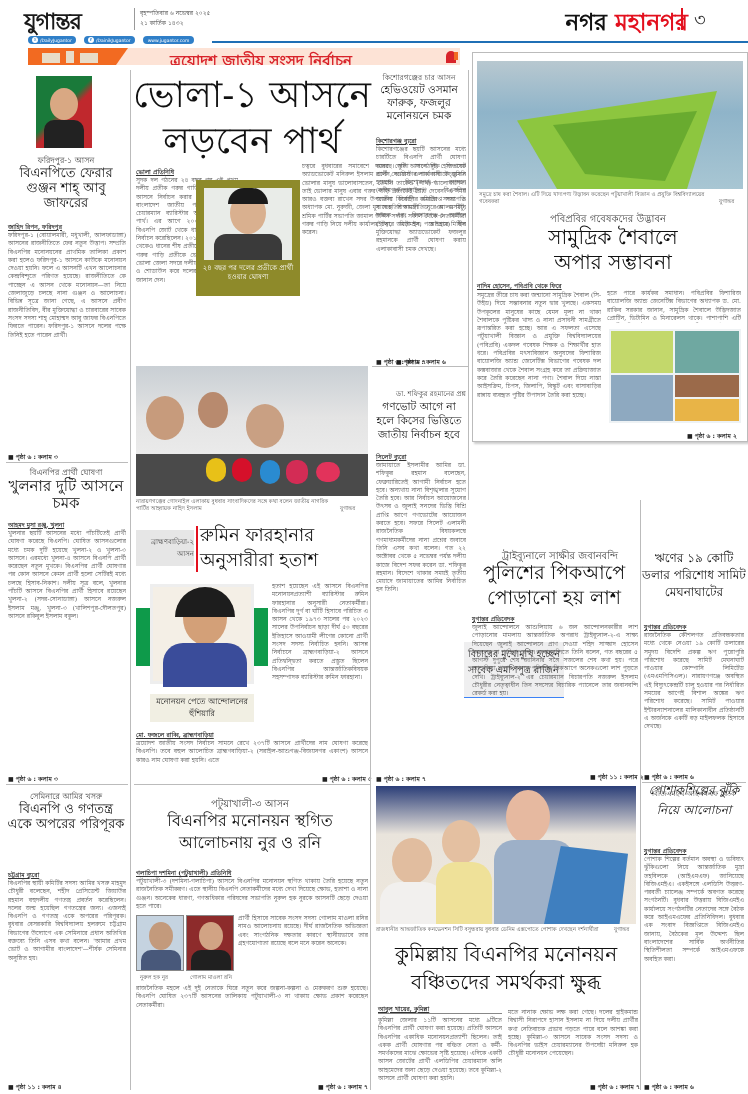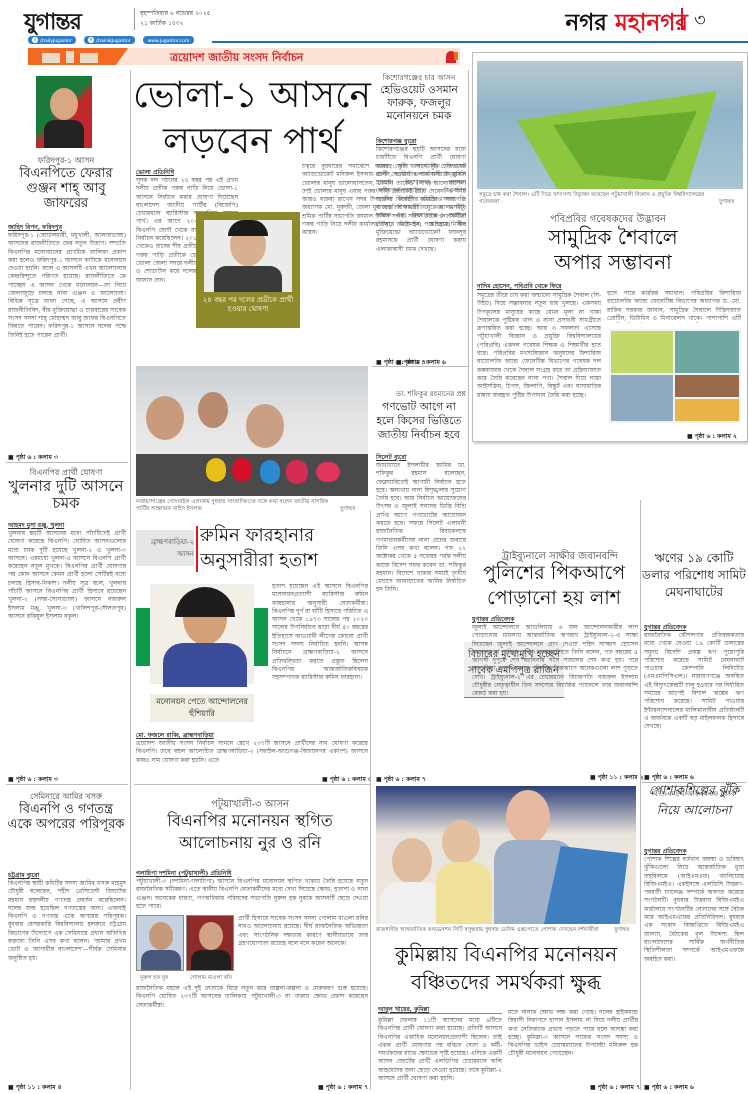--- a/index.html
+++ b/index.html
@@ -48,21 +48,21 @@
   <div class="abs" style="left:681px;top:8px;width:2px;height:22px;background:#e3101e;"></div>
   <div class="abs" style="left:694px;top:6px;font-family:'DejaVu Serif',serif;font-size:18px;color:#333;">৩</div>
 </div>
 
 <div class="abs" style="left:28px;top:48px;width:432px;height:17px;background:#fde3d6;overflow:hidden;">
   <div class="abs" style="left:0;top:0;width:100px;height:17px;background:#f26a21;clip-path:polygon(0 0,100% 0,88% 100%,0 100%);">
     <div class="abs" style="left:14px;top:5px;width:18px;height:10px;background:#e8dcc8;"></div>
     <div class="abs" style="left:38px;top:3px;width:8px;height:12px;background:#e8dcc8;"></div>
     <div class="abs" style="left:52px;top:5px;width:18px;height:10px;background:#e8dcc8;"></div>
   </div>
-  <div class="abs" style="left:142px;top:1px;font-family:'DejaVu Serif',serif;font-weight:bold;font-size:11px;color:#d8232a;">ত্রয়োদশ জাতীয় সংসদ নির্বাচন</div>
+  <div class="abs" style="left:142px;top:1px;font-family:'DejaVu Serif',serif;font-weight:bold;font-size:15px;color:#d8232a;">ত্রয়োদশ জাতীয় সংসদ নির্বাচন</div>
   <div class="abs" style="left:418px;top:3px;width:10px;height:12px;background:#d8232a;border-radius:5px 5px 0 0;"></div>
   <div class="abs" style="left:426px;top:4px;width:4px;height:8px;background:#f26a21;"></div>
 </div>
 
 <div class="abs photo" style="left:36px;top:76px;width:56px;height:72px;background:linear-gradient(135deg,#1a7a3a 0%,#1a7a3a 45%,#c0282d 55%,#c0282d 100%);">
   <div class="abs" style="left:14px;top:12px;width:28px;height:32px;border-radius:50%;background:#d9a883;"></div>
   <div class="abs" style="left:8px;top:44px;width:40px;height:28px;border-radius:10px 10px 0 0;background:#222;"></div>
 </div>
 <div class="abs kicker" style="left:6px;top:154px;width:120px;font-size:8px;">ফরিদপুর-১ আসন</div>
 <div class="abs hl" style="left:6px;top:166px;width:120px;font-size:13px;">বিএনপিতে ফেরার গুঞ্জন শাহ্ আবু জাফরের</div>
@@ -83,21 +83,21 @@
 <div class="abs byline" style="left:8px;top:870px;">চট্টগ্রাম ব্যুরো</div>
 <div class="abs body-text" style="left:8px;top:879px;width:118px;height:200px;">বিএনপির স্থায়ী কমিটির সদস্য আমির খসরু মাহমুদ চৌধুরী বলেছেন, শহীদ প্রেসিডেন্ট জিয়াউর রহমান বহুদলীয় গণতন্ত্র প্রবর্তন করেছিলেন। দলের জন্ম হয়েছিল গণতন্ত্রের জন্য। এজন্যই বিএনপি ও গণতন্ত্র একে অপরের পরিপূরক। বুধবার বেসরকারি বিশ্ববিদ্যালয় হলরুমে চট্টগ্রাম বিভাগের উদ্যোগে এক সেমিনারে প্রধান অতিথির বক্তব্যে তিনি এসব কথা বলেন। 'আমার প্রথম ভোট ও আগামীর বাংলাদেশ'—শীর্ষক সেমিনার অনুষ্ঠিত হয়।</div>
 <div class="abs jump" style="left:8px;top:1082px;">■ পৃষ্ঠা ১১ : কলাম ৪</div>
 
 <div class="vrule" style="left:130px;top:70px;height:1020px;"></div>
 
 <div class="abs hl" style="left:132px;top:72px;width:240px;font-size:36px;line-height:46px;font-weight:normal;">ভোলা-১ আসনে লড়বেন পার্থ</div>
 <div class="abs byline" style="left:136px;top:167px;">ভোলা প্রতিনিধি</div>
 <div class="abs body-text" style="left:136px;top:176px;width:102px;height:190px;">সুদক দল গঠনের ২৪ বছর পর এই প্রথম দলীয় প্রতীক গরুর গাড়ি নিয়ে ভোলা-১ আসনে নির্বাচন করার ঘোষণা দিয়েছেন বাংলাদেশ জাতীয় পার্টির (বিজেপি) চেয়ারম্যান ব্যারিস্টার আন্দালিভ রহমান পার্থ। এর আগে ২০০৮ সালে তিনি বিএনপি জোট থেকে ধানের শীষ প্রতীকে নির্বাচন করেছিলেন। ২০১৮ সালে ঢাকা-১৭ থেকেও ধানের শীষ প্রতীকে নির্বাচন করেন। গরুর গাড়ি প্রতীকে ভোট চেয়ে বুধবার ভোলা জেলা সদরে দলীয় কার্যালয়ে মিছিল ও শোডাউন করে দলের সুদক অবস্থানের জানান দেন।</div>
 <div class="abs body-text" style="left:302px;top:162px;width:164px;height:196px;">চত্বরে বুধবারের সমাবেশে দলের জেলা সাংগঠনিক সম্পাদক অ্যাডভোকেট মনিরুল ইসলাম বলেন, ব্যারিস্টার পার্থ বাবাকে যেমনি ভোলার মানুষ ভালোবাসতেন, তেমনি তাকেও (পার্থ) ভালোবাসেন। তাই ভোলার মানুষ এবার গরুর গাড়ি প্রতীকেই ভোট দেবেন। এ সময় আরও বক্তব্য রাখেন সদর উপজেলা বিজেপির ভারপ্রাপ্ত সভাপতি অধ্যাপক মো. নুরুজী, জেলা যুব সংহতির সভাপতি নুরে আলম টিটু, শ্রমিক পার্টির সভাপতি জামাল উদ্দিন সর্দার। সকাল থেকে নেতাকর্মীরা গরুর গাড়ি নিয়ে দলীয় কার্যালয় চত্বরে জড়ো হন। পরে শহরে মিছিল করেন।</div>
-<div class="abs photo" style="left:196px;top:212px;width:104px;height:116px;background:#8e8a2a;">
+<div class="abs photo" style="left:196px;top:180px;width:104px;height:116px;background:#8e8a2a;">
   <div class="abs" style="left:8px;top:8px;width:88px;height:72px;background:#e9ece8;">
     <div class="abs" style="left:26px;top:4px;width:36px;height:42px;border-radius:50%;background:#d9b08f;"></div>
     <div class="abs" style="left:24px;top:0;width:40px;height:16px;border-radius:20px 20px 0 0;background:#1a1a1a;"></div>
     <div class="abs" style="left:10px;top:46px;width:68px;height:26px;border-radius:12px 12px 0 0;background:#3a3a3a;"></div>
   </div>
   <div class="abs" style="left:6px;top:84px;width:92px;text-align:center;font-family:'DejaVu Serif',serif;font-size:7px;line-height:9px;color:#fff;">২৪ বছর পর দলের প্রতীকে প্রার্থী হওয়ার ঘোষণা</div>
 </div>
 <div class="abs jump" style="left:396px;top:357px;">■ পৃষ্ঠা ৬ : কলাম ৬</div>
 
 <div class="vrule" style="left:468px;top:70px;height:430px;"></div>

